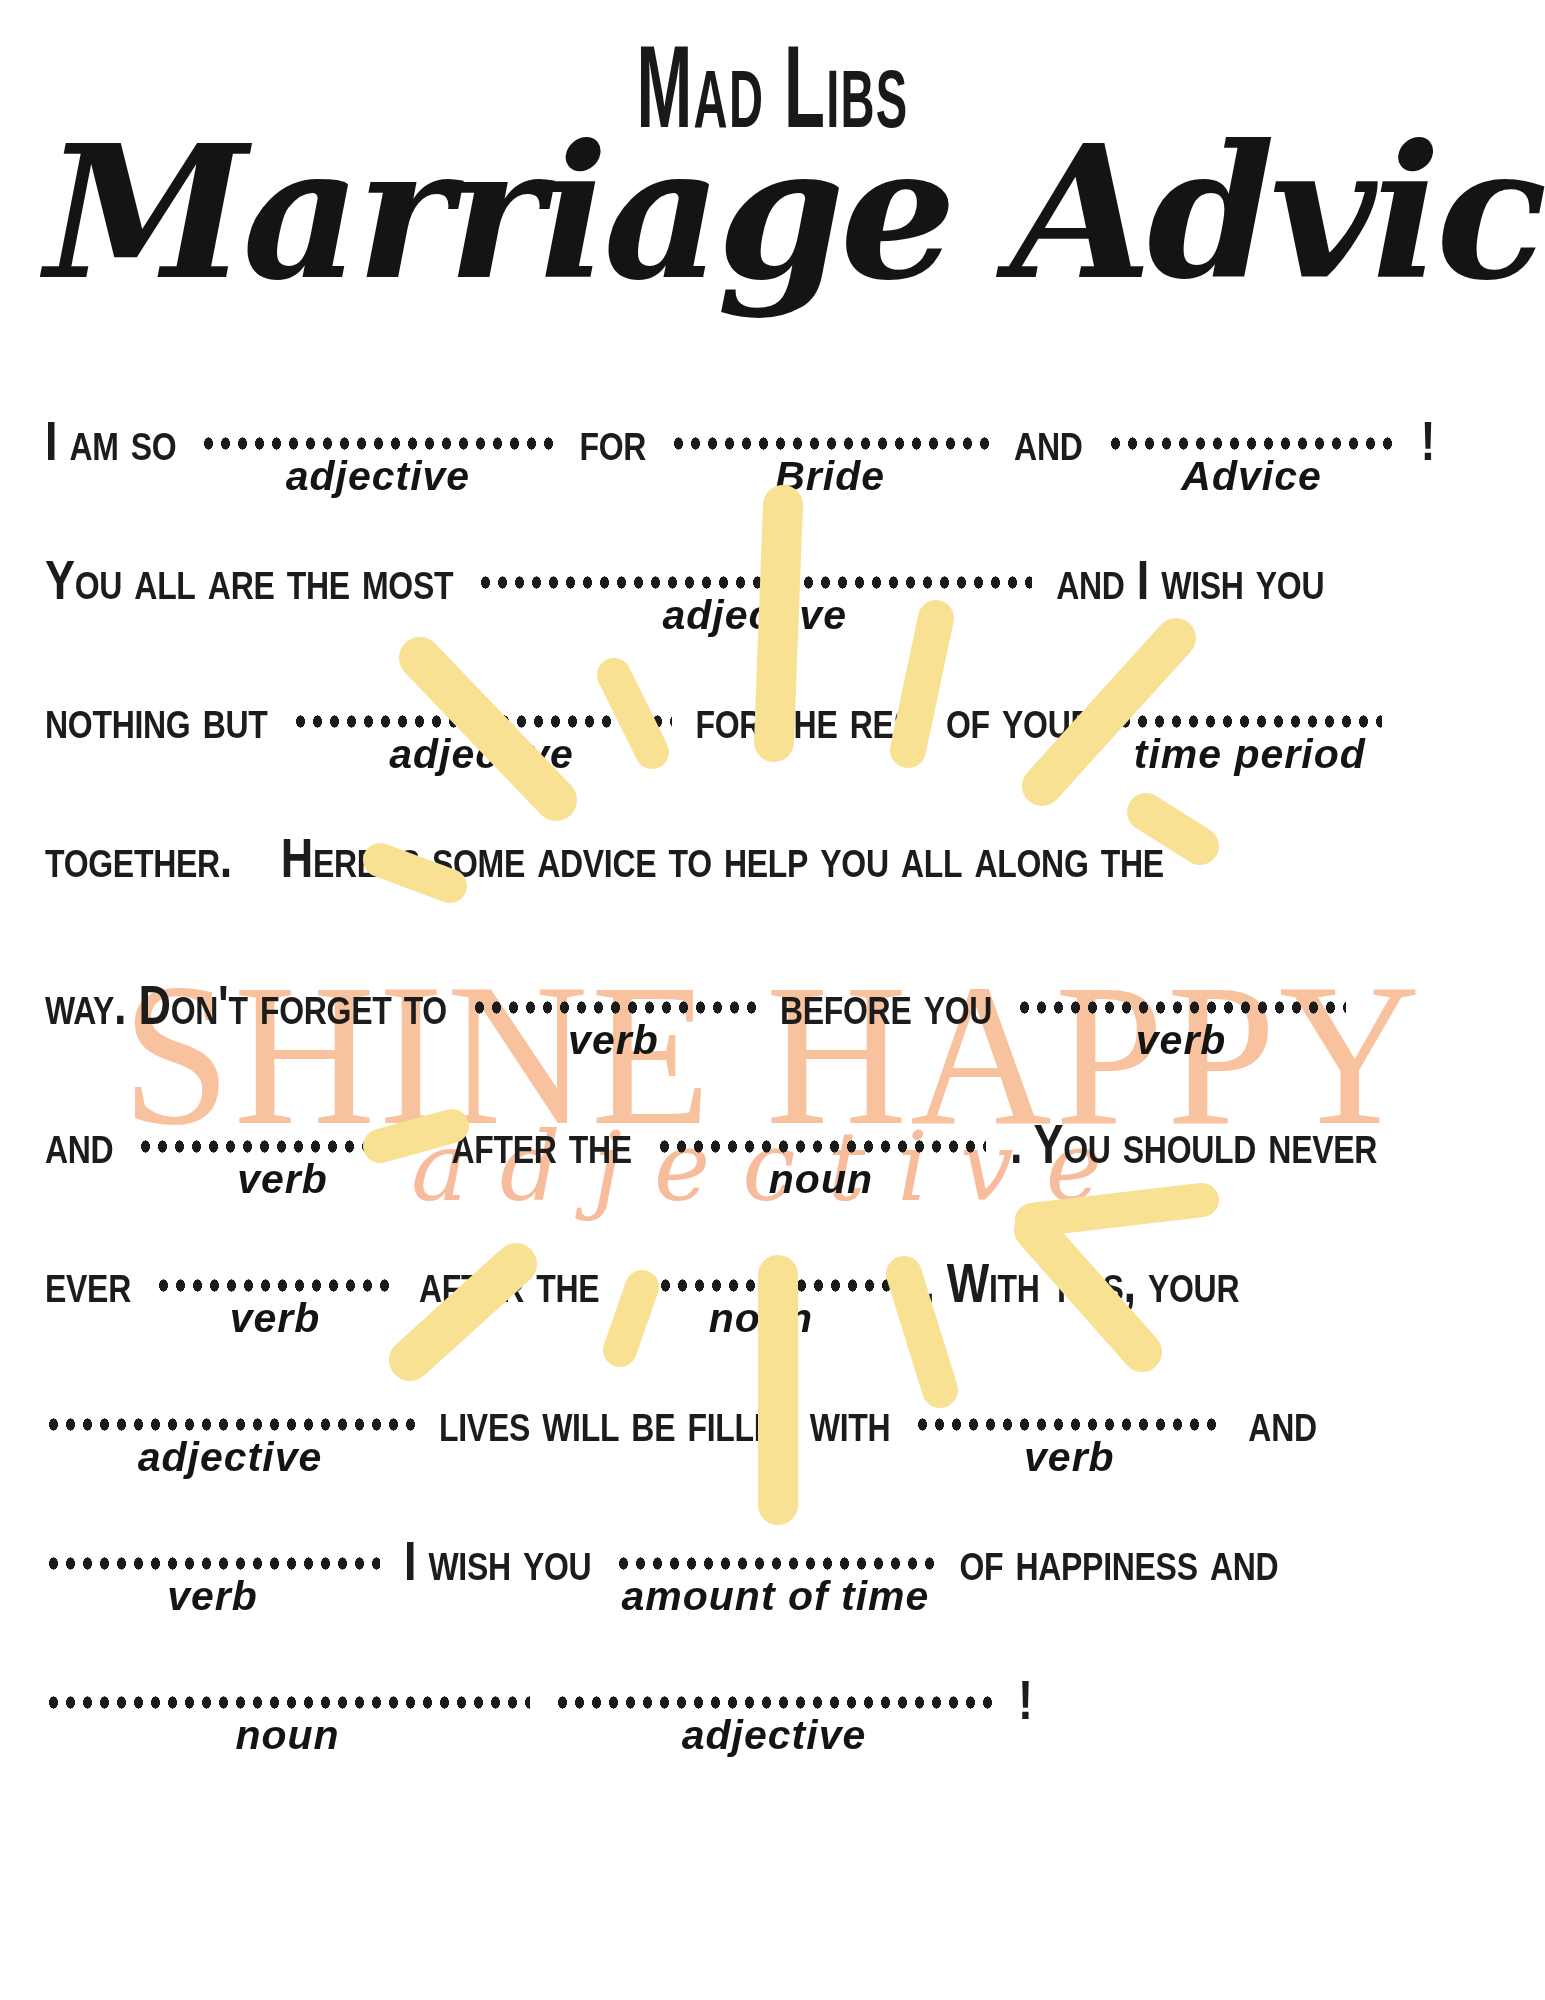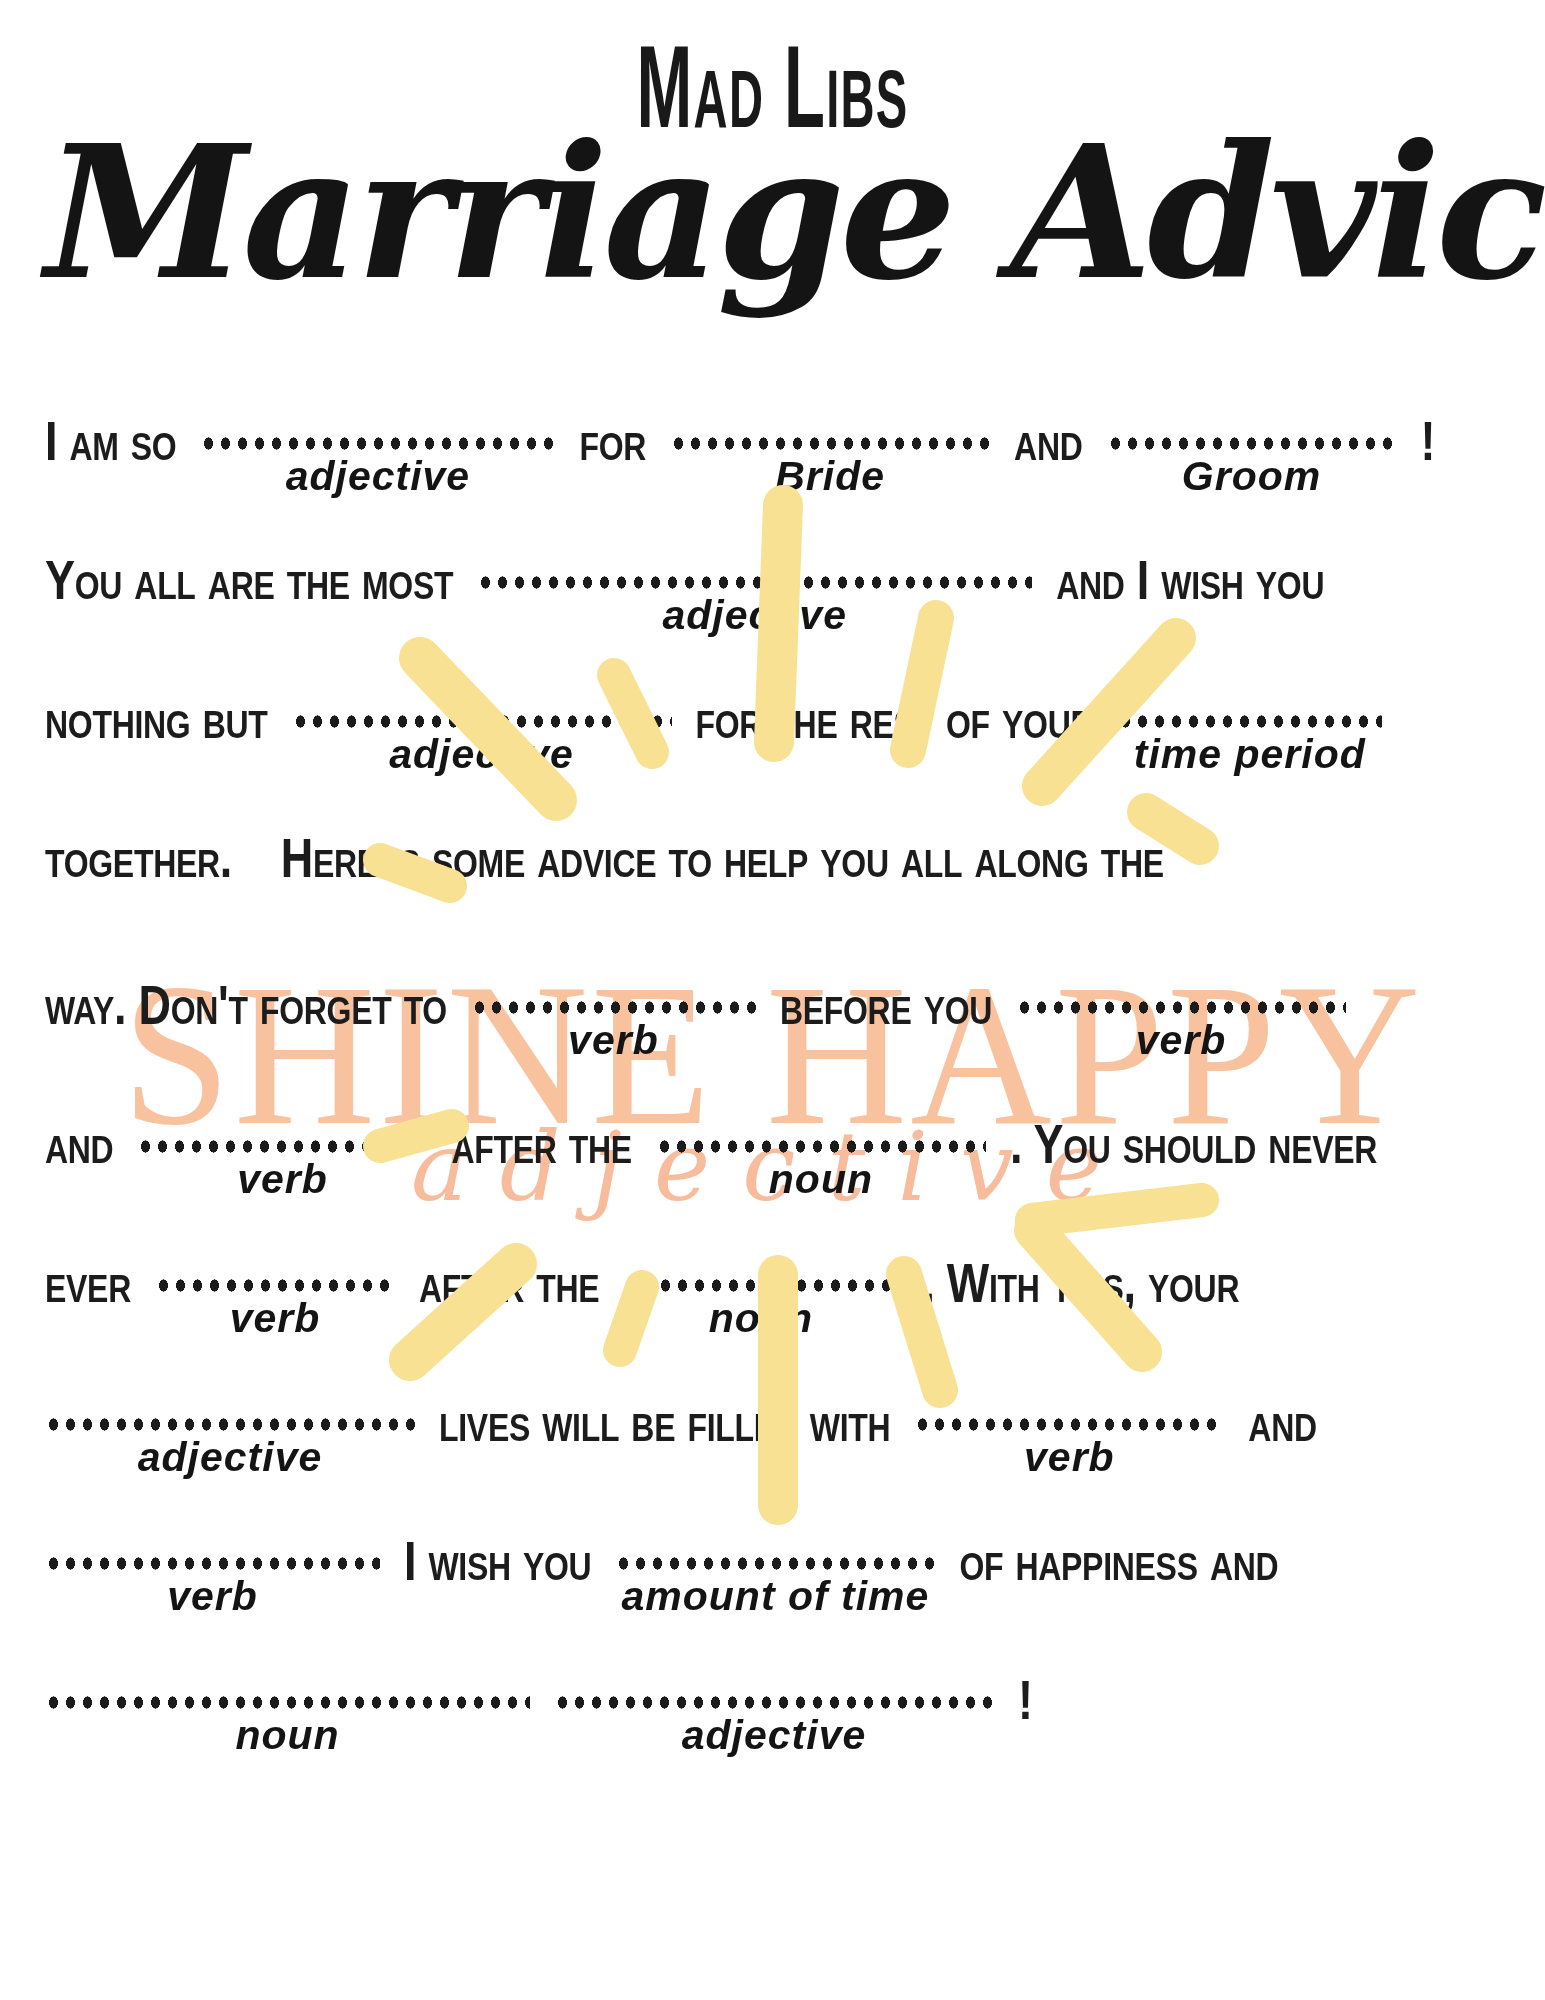--- a/index.html
+++ b/index.html
@@ -125,21 +125,21 @@
             <span class="blabel">adjective</span>
           </span>
           <span class="seg">for</span>
           <span class="blank" style="width: 320px;">
             <span class="dots"></span>
             <span class="blabel">Bride</span>
           </span>
           <span class="seg">and</span>
           <span class="blank" style="width: 290px;">
             <span class="dots"></span>
-            <span class="blabel">Groom</span>
+            <span class="blabel">Advice</span>
           </span>
           <span class="seg">!</span>
         </div>
         <div class="line">
           <span class="seg">You all are the most</span>
           <span class="blank" style="width: 555px;">
             <span class="dots"></span>
             <span class="blabel">adjective</span>
           </span>
           <span class="seg">and I wish you</span>

